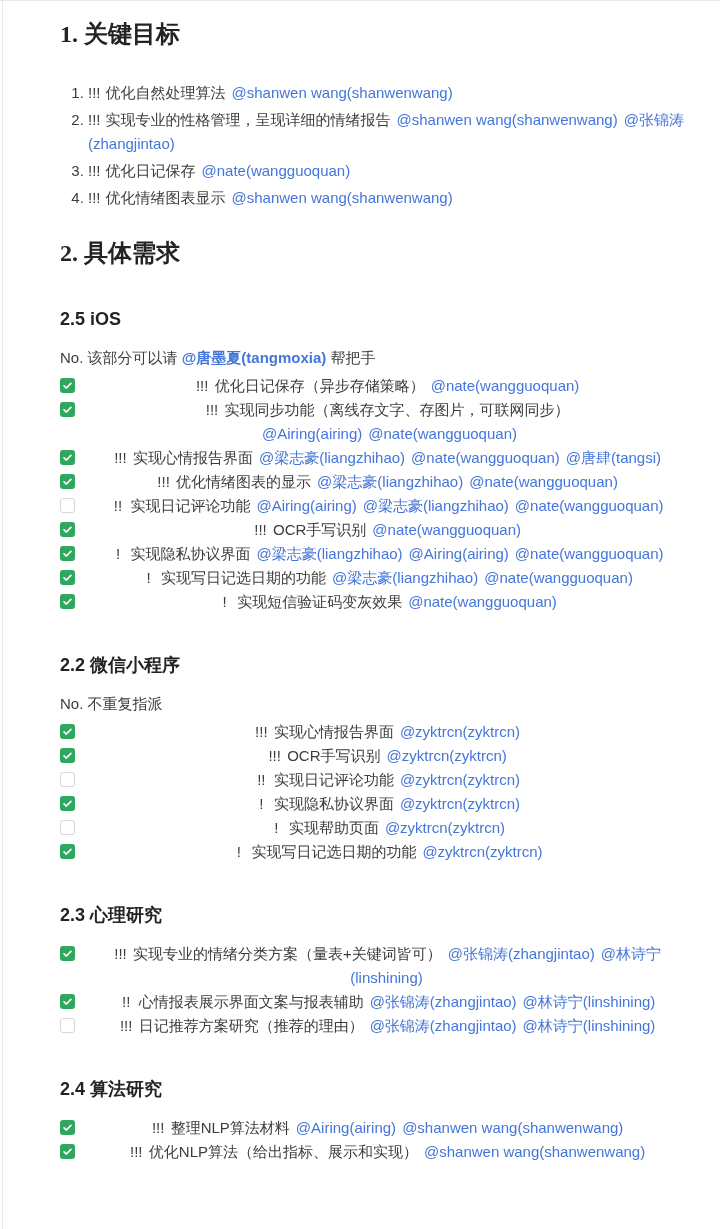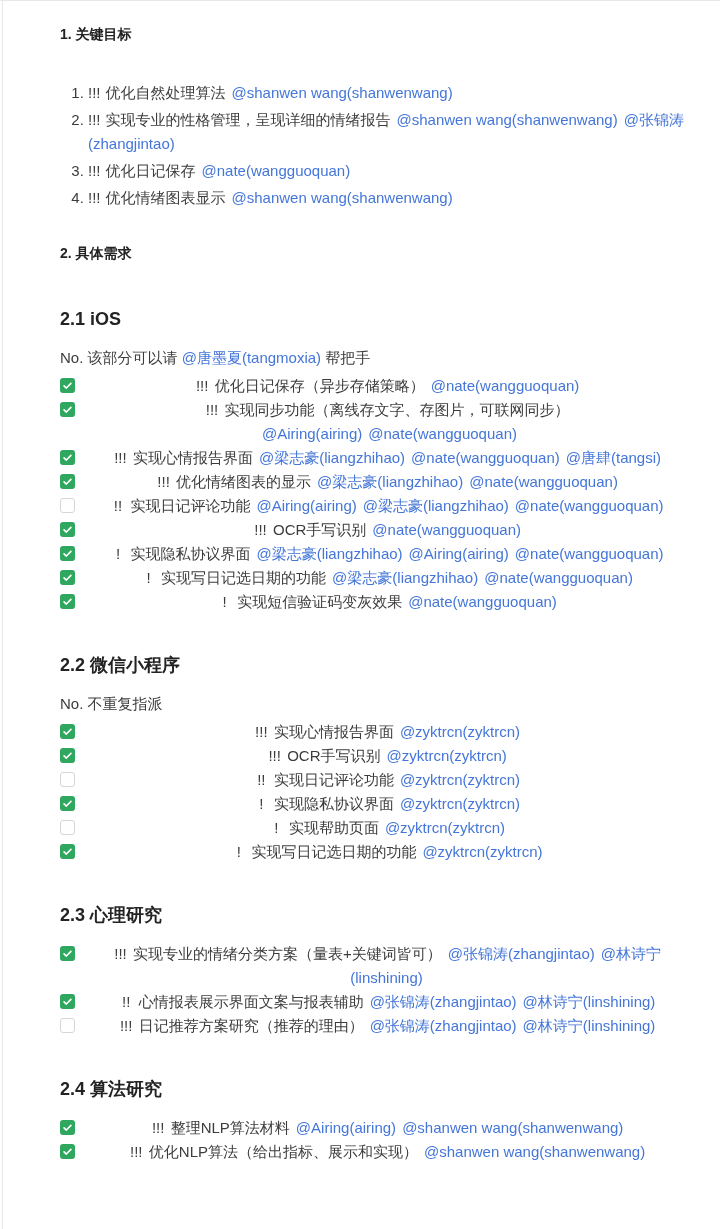--- a/index.html
+++ b/index.html
@@ -22,25 +22,26 @@
     width:720px;
     min-height:1229px;
     padding:14px 28px 34px 60px;
     border-top:1px solid var(--page-border);
   }
   .page-border{
     position:absolute;left:2px;top:0;bottom:0;width:1px;
     background:var(--page-border);
   }
   h1{
-    font-size:14px;
+    font-size:24px;
     line-height:30px;
     color:var(--heading);
     font-weight:bold;
     margin:28px 0 24px;
+    font-family:Liberation Serif, serif;
   }
   h1.h1-first{margin-top:4px;margin-bottom:32px;}
   h2{
     font-size:18px;
     line-height:26px;
     color:var(--heading);
     font-weight:bold;
     margin:38px 0 14px;
   }
   ol.goals{
@@ -77,40 +78,40 @@
     display:inline-block;
     min-width:17px;
     margin-right:4px;
     white-space:pre;
   }
   .mention{
     color:var(--mention);
     cursor:pointer;
   }
   .mention{margin-left:6px;}
-  .note .mention{margin-left:0;}
+  .note .mention{margin-left:0;font-weight:bold;}
 </style>
 </head>
 <body>
 
 <div class="page">
   <div class="page-border"></div>
 
   <h1 class="h1-first">1. 关键目标</h1>
   <ol class="goals">
       <li class="goal-item"><span class="pri">!!!</span><span class="gtext">优化自然处理算法</span><span class="mention">@shanwen wang(shanwenwang)</span></li>
       <li class="goal-item"><span class="pri">!!!</span><span class="gtext">实现专业的性格管理，呈现详细的情绪报告</span><span class="mention">@shanwen wang(shanwenwang)</span><span class="mention">@张锦涛(zhangjintao)</span></li>
       <li class="goal-item"><span class="pri">!!!</span><span class="gtext">优化日记保存</span><span class="mention">@nate(wangguoquan)</span></li>
       <li class="goal-item"><span class="pri">!!!</span><span class="gtext">优化情绪图表显示</span><span class="mention">@shanwen wang(shanwenwang)</span></li>
     </ol>
 
   <h1>2. 具体需求</h1>
 
   <section class="subsection">
-    <h2>2.1 iOS</h2>
+    <h2>2.5 iOS</h2>
     <p class="note"><span class="note-text">No. 该部分可以请 </span><span class="mention">@唐墨夏(tangmoxia)</span><span class="note-text"> 帮把手</span></p>
     <div class="tasks">
         <div class="task">
           <span class="cb checked">
             <svg width="11" height="11" viewBox="0 0 16 16">
               <path d="M3 8.6l3.3 3.1L13 4.9" fill="none" stroke="#fff" stroke-width="2.4" stroke-linecap="round" stroke-linejoin="round"></path>
             </svg>
           </span>
           <span class="task-body"><span class="pri">!!!</span><span class="task-text">优化日记保存（异步存储策略）</span><span class="mention">@nate(wangguoquan)</span></span>
         </div>

